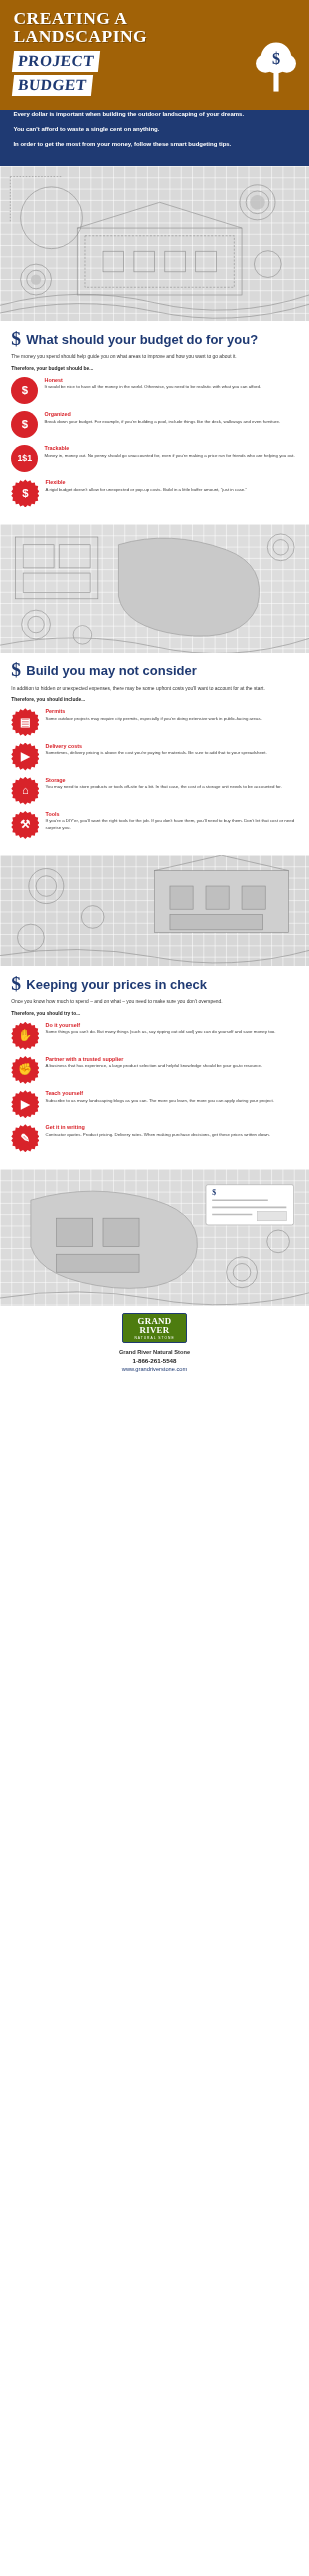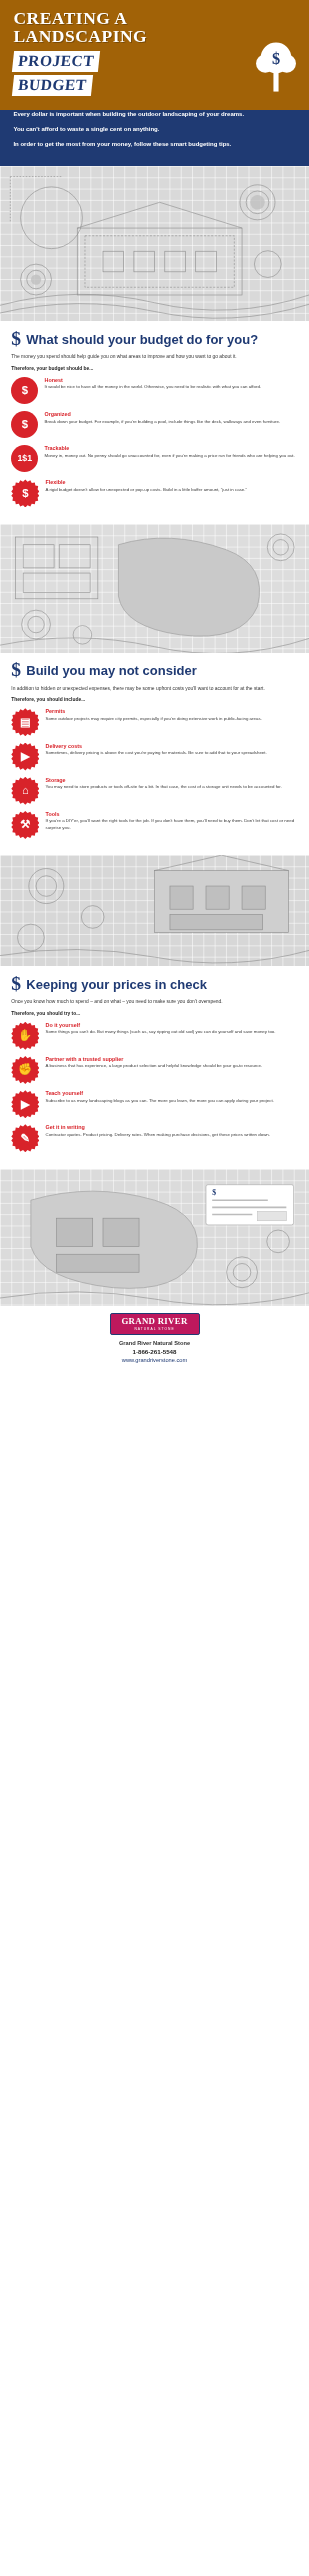--- a/index.html
+++ b/index.html
@@ -185,23 +185,23 @@
   .icon-glyph { font-size: 11.3px; line-height: 1; font-weight: bold; }
   .icon-glyph-sm { font-size: 8.8px; line-height: 1; font-weight: bold; }
 
   
   .footer {
     background: #ffffff;
     padding: 7.2px 0 11.3px 0;
     text-align: center;
   }
   .logo-box {
-    width: 90px;
+    width: 65px;
     margin: 0 auto 5.2px auto;
-    background: #be185d;
+    background: #4d7c0f;
     border: 1.5px solid #1f3a73;
     border-radius: 2.1px;
     padding: 3.1px 2.1px 2.6px 2.1px;
   }
   .logo-grand {
     color: #ffffff;
     font-family: "Liberation Serif", serif;
     font-size: 8.8px;
     font-weight: bold;
     letter-spacing: 0.3px;

